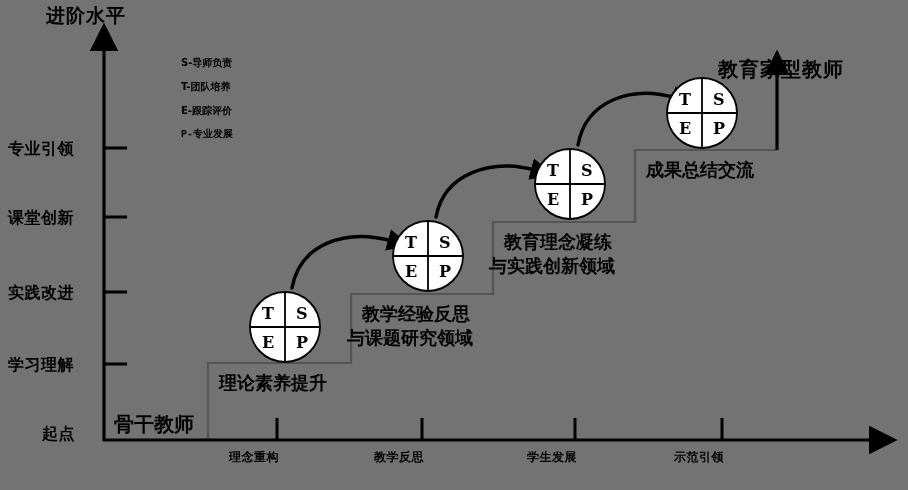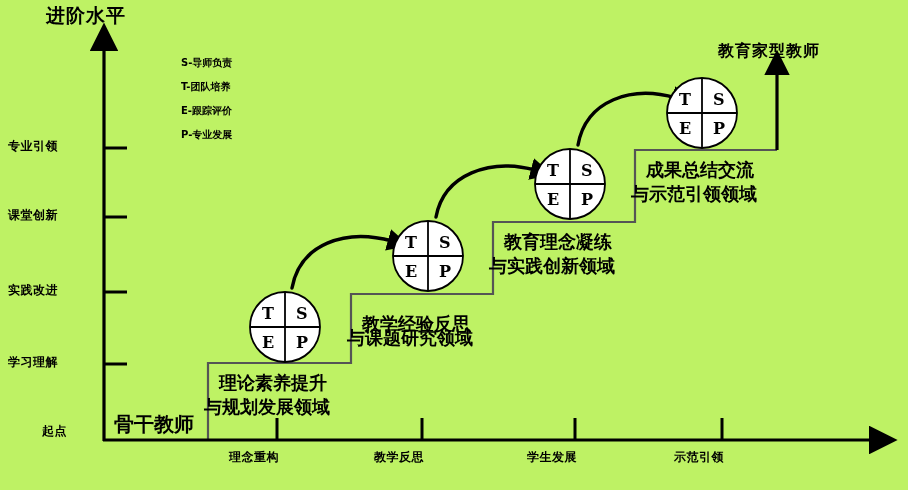--- a/index.html
+++ b/index.html
@@ -1,28 +1,28 @@
 <!DOCTYPE html>
 <html><head>
 <meta charset="utf-8">
 <style>
   html,body{margin:0;padding:0;background:#ffffff;}
   body{width:908px;height:490px;overflow:hidden;
        font-family:"DejaVu Sans","Liberation Sans",sans-serif;}
-  #stage{position:relative;width:908px;height:490px;background:#bef264;}
+  #stage{position:relative;width:908px;height:490px;background:#737373;}
   svg#canvas{position:absolute;left:0;top:0;width:908px;height:490px;}
   .lbl{position:absolute;color:#000;white-space:pre;line-height:1.22;
        font-family:"DejaVu Sans","Liberation Sans",sans-serif;font-weight:bold;}
   .axis-title{font-size:19px;letter-spacing:1px;}
-  .ytick-lbl{font-size:12px;letter-spacing:0.5px;}
+  .ytick-lbl{font-size:16px;letter-spacing:0.5px;}
   .xtick-lbl{font-size:12px;letter-spacing:0.5px;}
   .legend-line{font-size:10px;letter-spacing:0px;}
   .domain-lbl{font-size:18px;letter-spacing:0px;}
   .start-lbl{font-size:20px;text-align:center;}
-  .goal-lbl{font-size:16px;letter-spacing:1px;}
+  .goal-lbl{font-size:20px;letter-spacing:1px;margin-top:16px;}
   .node-letter{font-size:16px;font-weight:bold;
                font-family:"DejaVu Serif","Liberation Serif",serif;}
 </style>
 </head>
 <body>
 
 <div id="stage">
 
   <svg id="canvas" viewBox="0 0 908 490" xmlns="http://www.w3.org/2000/svg">
     <defs>
@@ -93,46 +93,44 @@
     </g>
   </svg>
 
   <div class="lbl axis-title" style="left:46px;top:4px;">进阶水平</div>
 
   <div class="lbl goal-lbl" style="left:718px;top:41px;">教育家型教师</div>
 
   <div class="lbl legend-line" style="left:181px;top:57px;">S-导师负责</div>
   <div class="lbl legend-line" style="left:181px;top:81px;">T-团队培养</div>
   <div class="lbl legend-line" style="left:181px;top:105px;">E-跟踪评价</div>
-  <div class="lbl legend-line" style="left:181px;top:129px;">P-专业发展</div>
+  <div class="lbl legend-line" style="left:181px;top:129px;font-family:Liberation Mono, monospace;">P-专业发展</div>
 
   <div class="lbl ytick-lbl" style="left:8px;top:139px;">专业引领</div>
   <div class="lbl ytick-lbl" style="left:8px;top:208px;">课堂创新</div>
   <div class="lbl ytick-lbl" style="left:8px;top:283px;">实践改进</div>
   <div class="lbl ytick-lbl" style="left:8px;top:355px;">学习理解</div>
   <div class="lbl ytick-lbl" style="left:42px;top:424px;">起点</div>
 
   <div class="lbl xtick-lbl" style="left:229px;top:450px;">理念重构</div>
   <div class="lbl xtick-lbl" style="left:374px;top:450px;text-align:center;">教学反思</div>
   <div class="lbl xtick-lbl" style="left:527px;top:450px;">学生发展</div>
   <div class="lbl xtick-lbl" style="left:674px;top:450px;">示范引领</div>
 
   <div class="lbl start-lbl" style="left:114px;top:412px;">骨干教师</div>
 
   <div class="lbl domain-lbl" style="left:219px;top:372px;">理论素养提升</div>
-  <div class="lbl domain-lbl" style="left:204px;top:396px;">与规划发展领域</div>
 
-  <div class="lbl domain-lbl" style="left:362px;top:313px;">教学经验反思</div>
+  <div class="lbl domain-lbl" style="left:362px;top:303px;">教学经验反思</div>
   <div class="lbl domain-lbl" style="left:347px;top:327px;">与课题研究领域</div>
 
   <div class="lbl domain-lbl" style="left:504px;top:231px;">教育理念凝练</div>
   <div class="lbl domain-lbl" style="left:489px;top:255px;">与实践创新领域</div>
 
   <div class="lbl domain-lbl" style="left:646px;top:159px;">成果总结交流</div>
-  <div class="lbl domain-lbl" style="left:631px;top:183px;">与示范引领领域</div>
 
   <div class="lbl node-letter" style="left:262px;top:304px;">T</div>
   <div class="lbl node-letter" style="left:296px;top:304px;">S</div>
   <div class="lbl node-letter" style="left:262px;top:333px;">E</div>
   <div class="lbl node-letter" style="left:296px;top:333px;">P</div>
 
   <div class="lbl node-letter" style="left:405px;top:233px;">T</div>
   <div class="lbl node-letter" style="left:439px;top:233px;">S</div>
   <div class="lbl node-letter" style="left:405px;top:262px;">E</div>
   <div class="lbl node-letter" style="left:439px;top:262px;">P</div>

